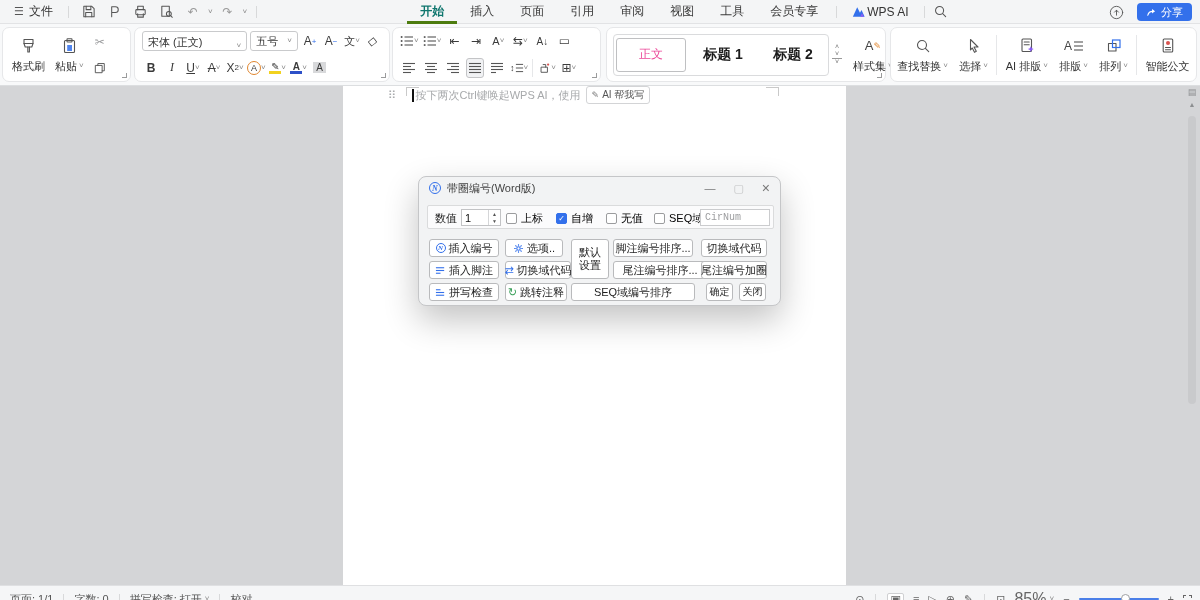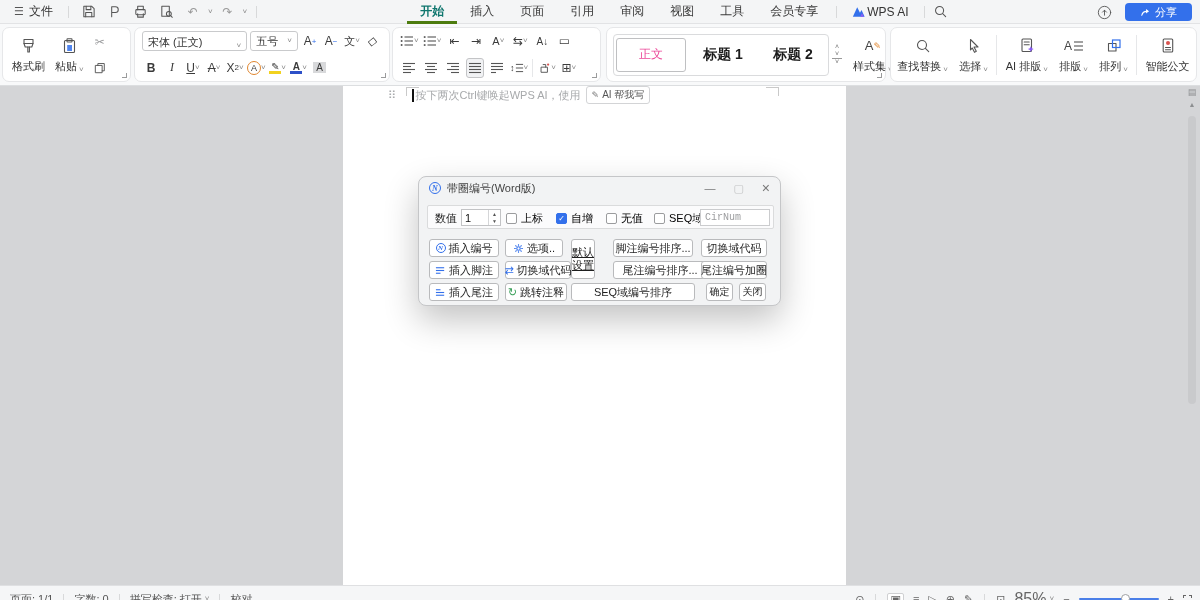--- a/index.html
+++ b/index.html
@@ -16,31 +16,31 @@
   .tb-divider { width:1px; height:12px; background:#d8d9da; margin:0 5px; }
   .tb-ico { width:22px; height:20px; display:flex; align-items:center; justify-content:center; border-radius:3px; color:#555; }
   .tb-ico svg { width:15px; height:15px; }
   .chev { font-size:8px; color:#888; line-height:1; }
   .tabs { display:flex; align-items:center; margin-left:145px; height:24px; }
   .tab { padding:0 13px; height:24px; line-height:23px; color:#3a3a3a; cursor:default; white-space:nowrap; }
   .tab.active { color:#0f766e; font-weight:bold; border-bottom:3px solid #4d7c0f; }
   .wpsai-tab { display:flex; align-items:center; gap:2px; padding:0 10px; }
   .tb-right { position:absolute; right:8px; top:0; height:24px; display:flex; align-items:center; gap:10px; }
   .share-btn { display:flex; align-items:center; gap:4px; background:#3370eb; color:#fff; height:18px;
-               padding:0 15px; border-radius:4px; font-size:11px; }
+               padding:0 9px; border-radius:4px; font-size:11px; }
 
   
   .ribbon { position:absolute; top:24px; left:0; right:0; height:62px; background:#f8f9fa; border-bottom:1px solid #dcdee0; }
   .rgroup { position:absolute; top:3px; height:55px; background:#fff; border:1px solid #e6e7e9; border-radius:7px; }
   .grow-corner { position:absolute; right:3px; bottom:3px; width:5px; height:5px;
                  border-right:1px solid #9a9b9c; border-bottom:1px solid #9a9b9c; }
   .bigbtn { display:flex; flex-direction:column; align-items:center; justify-content:center; gap:3px;
             height:100%; padding:0 5px; font-size:11px; color:#333; white-space:nowrap; }
   .bigbtn .bicon { height:20px; display:flex; align-items:center; justify-content:center; }
-  .lblrow { display:flex; align-items:flex-end; gap:2px; }
+  .lblrow { display:flex; align-items:center; gap:2px; }
   .rrow { display:flex; align-items:center; gap:3px; padding:0 7px; height:26px; }
   .sbtn { min-width:18px; height:20px; display:flex; align-items:center; justify-content:center;
           border-radius:3px; font-size:12px; color:#3b3b3b; }
   .sbtn svg { width:14px; height:12px; }
   .sel { border:1px solid #c9cacc; border-radius:3px; background:#fff; height:20px; display:flex;
          align-items:center; justify-content:space-between; padding:0 5px; font-size:11px; color:#333; }
   .underbar { display:block; width:12px; height:3px; margin-top:-1px; }
   .stack { display:flex; flex-direction:column; align-items:center; line-height:1; }
   .vdiv { width:1px; height:40px; background:#e6e7e9; margin:0 2px; align-self:center; }
   .selected-box { border:1px solid #c3c4c6; background:#f1f2f4; border-radius:3px; }
@@ -621,21 +621,21 @@
     </div>
     <div class="dbtn" style="left:86px; top:62px; width:58px;">
       <svg viewBox="0 0 14 14">
           <g stroke="#3370eb" stroke-width="1.4" fill="none">
             <circle cx="7" cy="7" r="2.2"></circle>
             <path d="M7 1.5v2M7 10.5v2M1.5 7h2M10.5 7h2M3.1 3.1l1.4 1.4M9.5 9.5l1.4 1.4M10.9 3.1L9.5 4.5M4.5 9.5l-1.4 1.4"></path>
           </g>
         </svg>
       <span>选项..</span>
     </div>
-    <div class="dbtn dbtn-tall" style="left:152px; top:62px; width:24px; height:40px;text-decoration:underline;">
+    <div class="dbtn dbtn-tall" style="left:152px; top:62px; width:38px; height:40px;">
       <span>默认</span>
       <span>设置</span>
     </div>
     <div class="dbtn" style="left:194px; top:62px; width:80px;">
       <span>脚注编号排序...</span>
     </div>
     <div class="dbtn" style="left:282px; top:62px; width:66px;">
       <span>切换域代码</span>
     </div>
 
@@ -661,21 +661,21 @@
     </div>
 
     <div class="dbtn" style="left:10px; top:106px; width:70px;">
       <svg viewBox="0 0 12 12">
           <g stroke="#3370eb" stroke-width="1.2">
             <line x1="1" y1="3" x2="6" y2="3"></line>
             <line x1="1" y1="6" x2="10" y2="6"></line>
             <line x1="1" y1="9" x2="10" y2="9"></line>
           </g>
         </svg>
-      <span>插入尾注</span>
+      <span>拼写检查</span>
     </div>
     <div class="dbtn" style="left:86px; top:106px; width:62px;">
       <span style="color:#3aa05a;">↻</span>
       <span>跳转注释</span>
     </div>
     <div class="dbtn" style="left:152px; top:106px; width:124px;">
       <span>SEQ域编号排序</span>
     </div>
     <div class="dbtn" style="left:287px; top:106px; width:27px; font-size:10px;">
       <span>确定</span>

